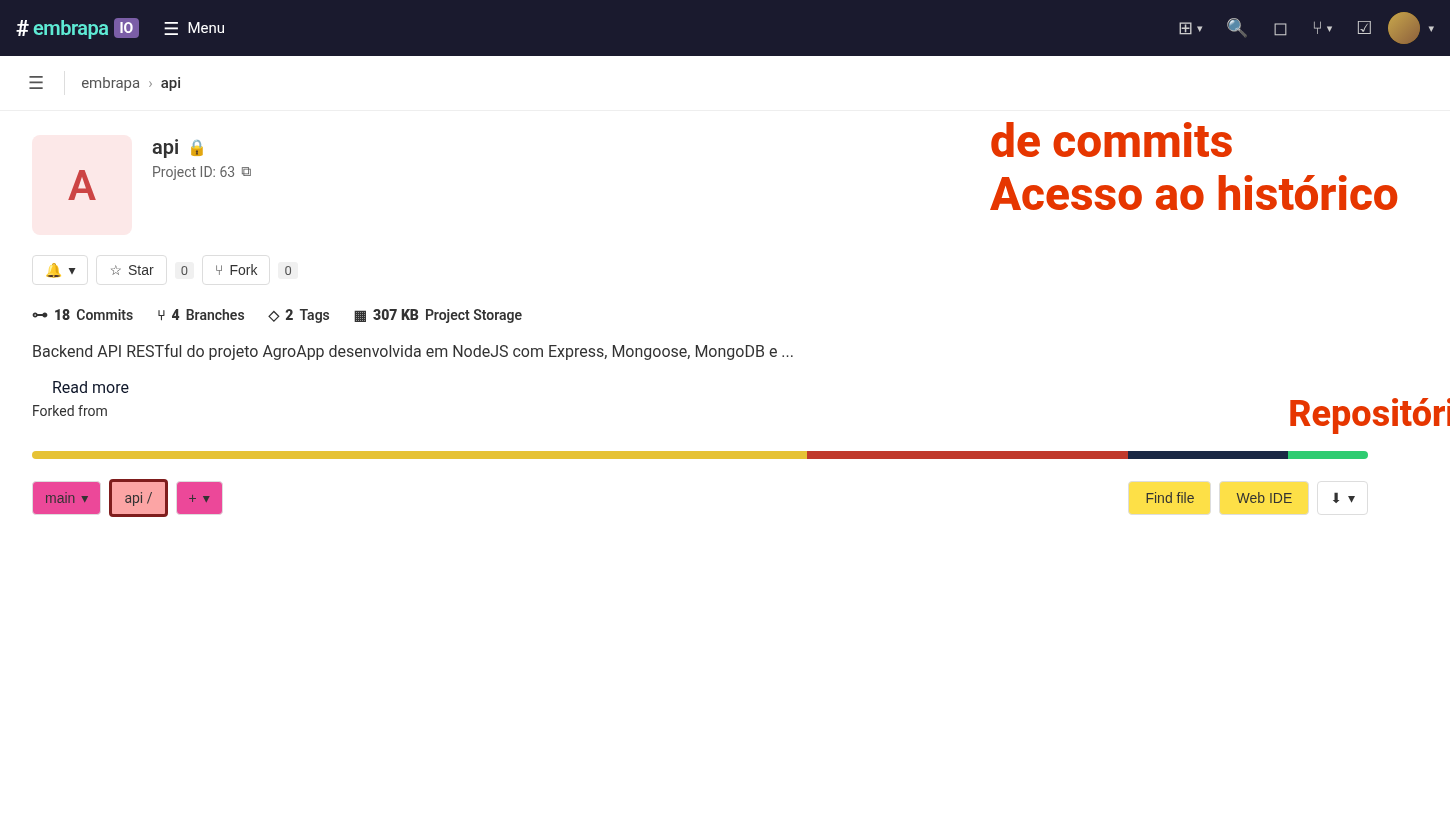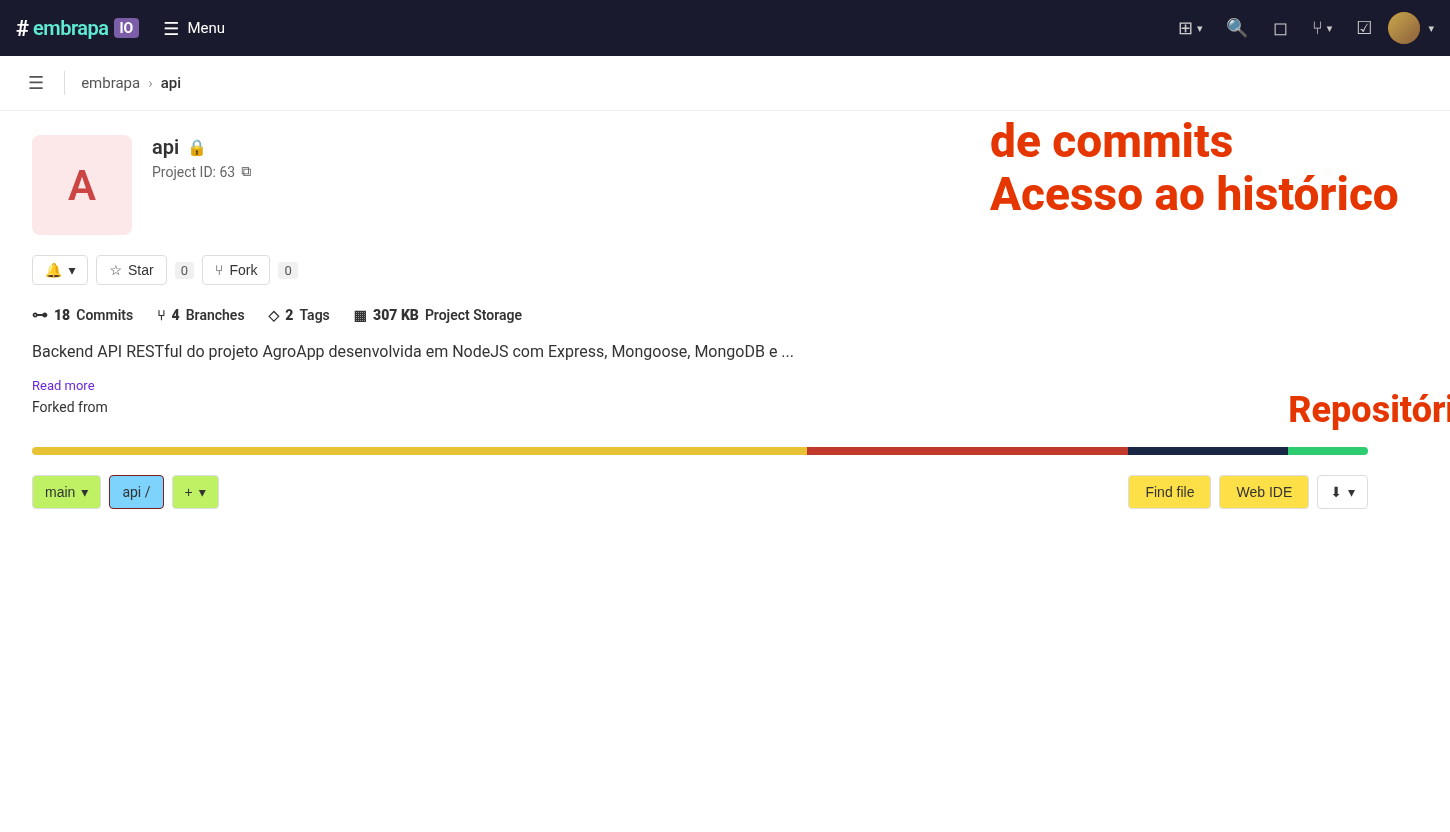--- a/index.html
+++ b/index.html
@@ -211,26 +211,27 @@
     }
 
     
     .project-description {
       font-size: 16px;
       color: #333;
       margin-bottom: 14px;
       line-height: 1.5;
     }
     .read-more-link {
-      color: #6d28d9;
-      font-size: 13px;
+      color: #0f172a;
+      font-size: 16px;
       text-decoration: none;
       display: block;
       margin-bottom: 6px;
       cursor: pointer;
+      margin-left: 20px;
     }
     .forked-from {
       font-size: 14px;
       color: #333;
       margin-bottom: 16px;
     }
     .fork-link {
       color: #1068bf;
       text-decoration: none;
       cursor: pointer;
@@ -251,33 +252,33 @@
       display: flex;
       align-items: center;
       gap: 8px;
     }
     .btn-branch {
       display: flex;
       align-items: center;
       gap: 6px;
       border: 1px solid #ddd;
       border-radius: 4px;
-      background: #bef264;
+      background: #ec4899;
       padding: 8px 12px;
       font-size: 14px;
       cursor: pointer;
       color: #333;
     }
     .path-segment {
       display: flex;
       align-items: center;
       gap: 4px;
-      border: 1px solid #7f1d1d;
-      border-radius: 4px;
-      background: #7dd3fc;
+      border: 3px solid #7f1d1d;
+      border-radius: 4px;
+      background: #fca5a5;
       padding: 8px 12px;
       font-size: 14px;
       color: #333;
     }
     .toolbar-spacer { flex: 1; }
     .btn-action {
       border: 1px solid #ddd;
       border-radius: 4px;
       background: #fde047;
       padding: 8px 16px;

